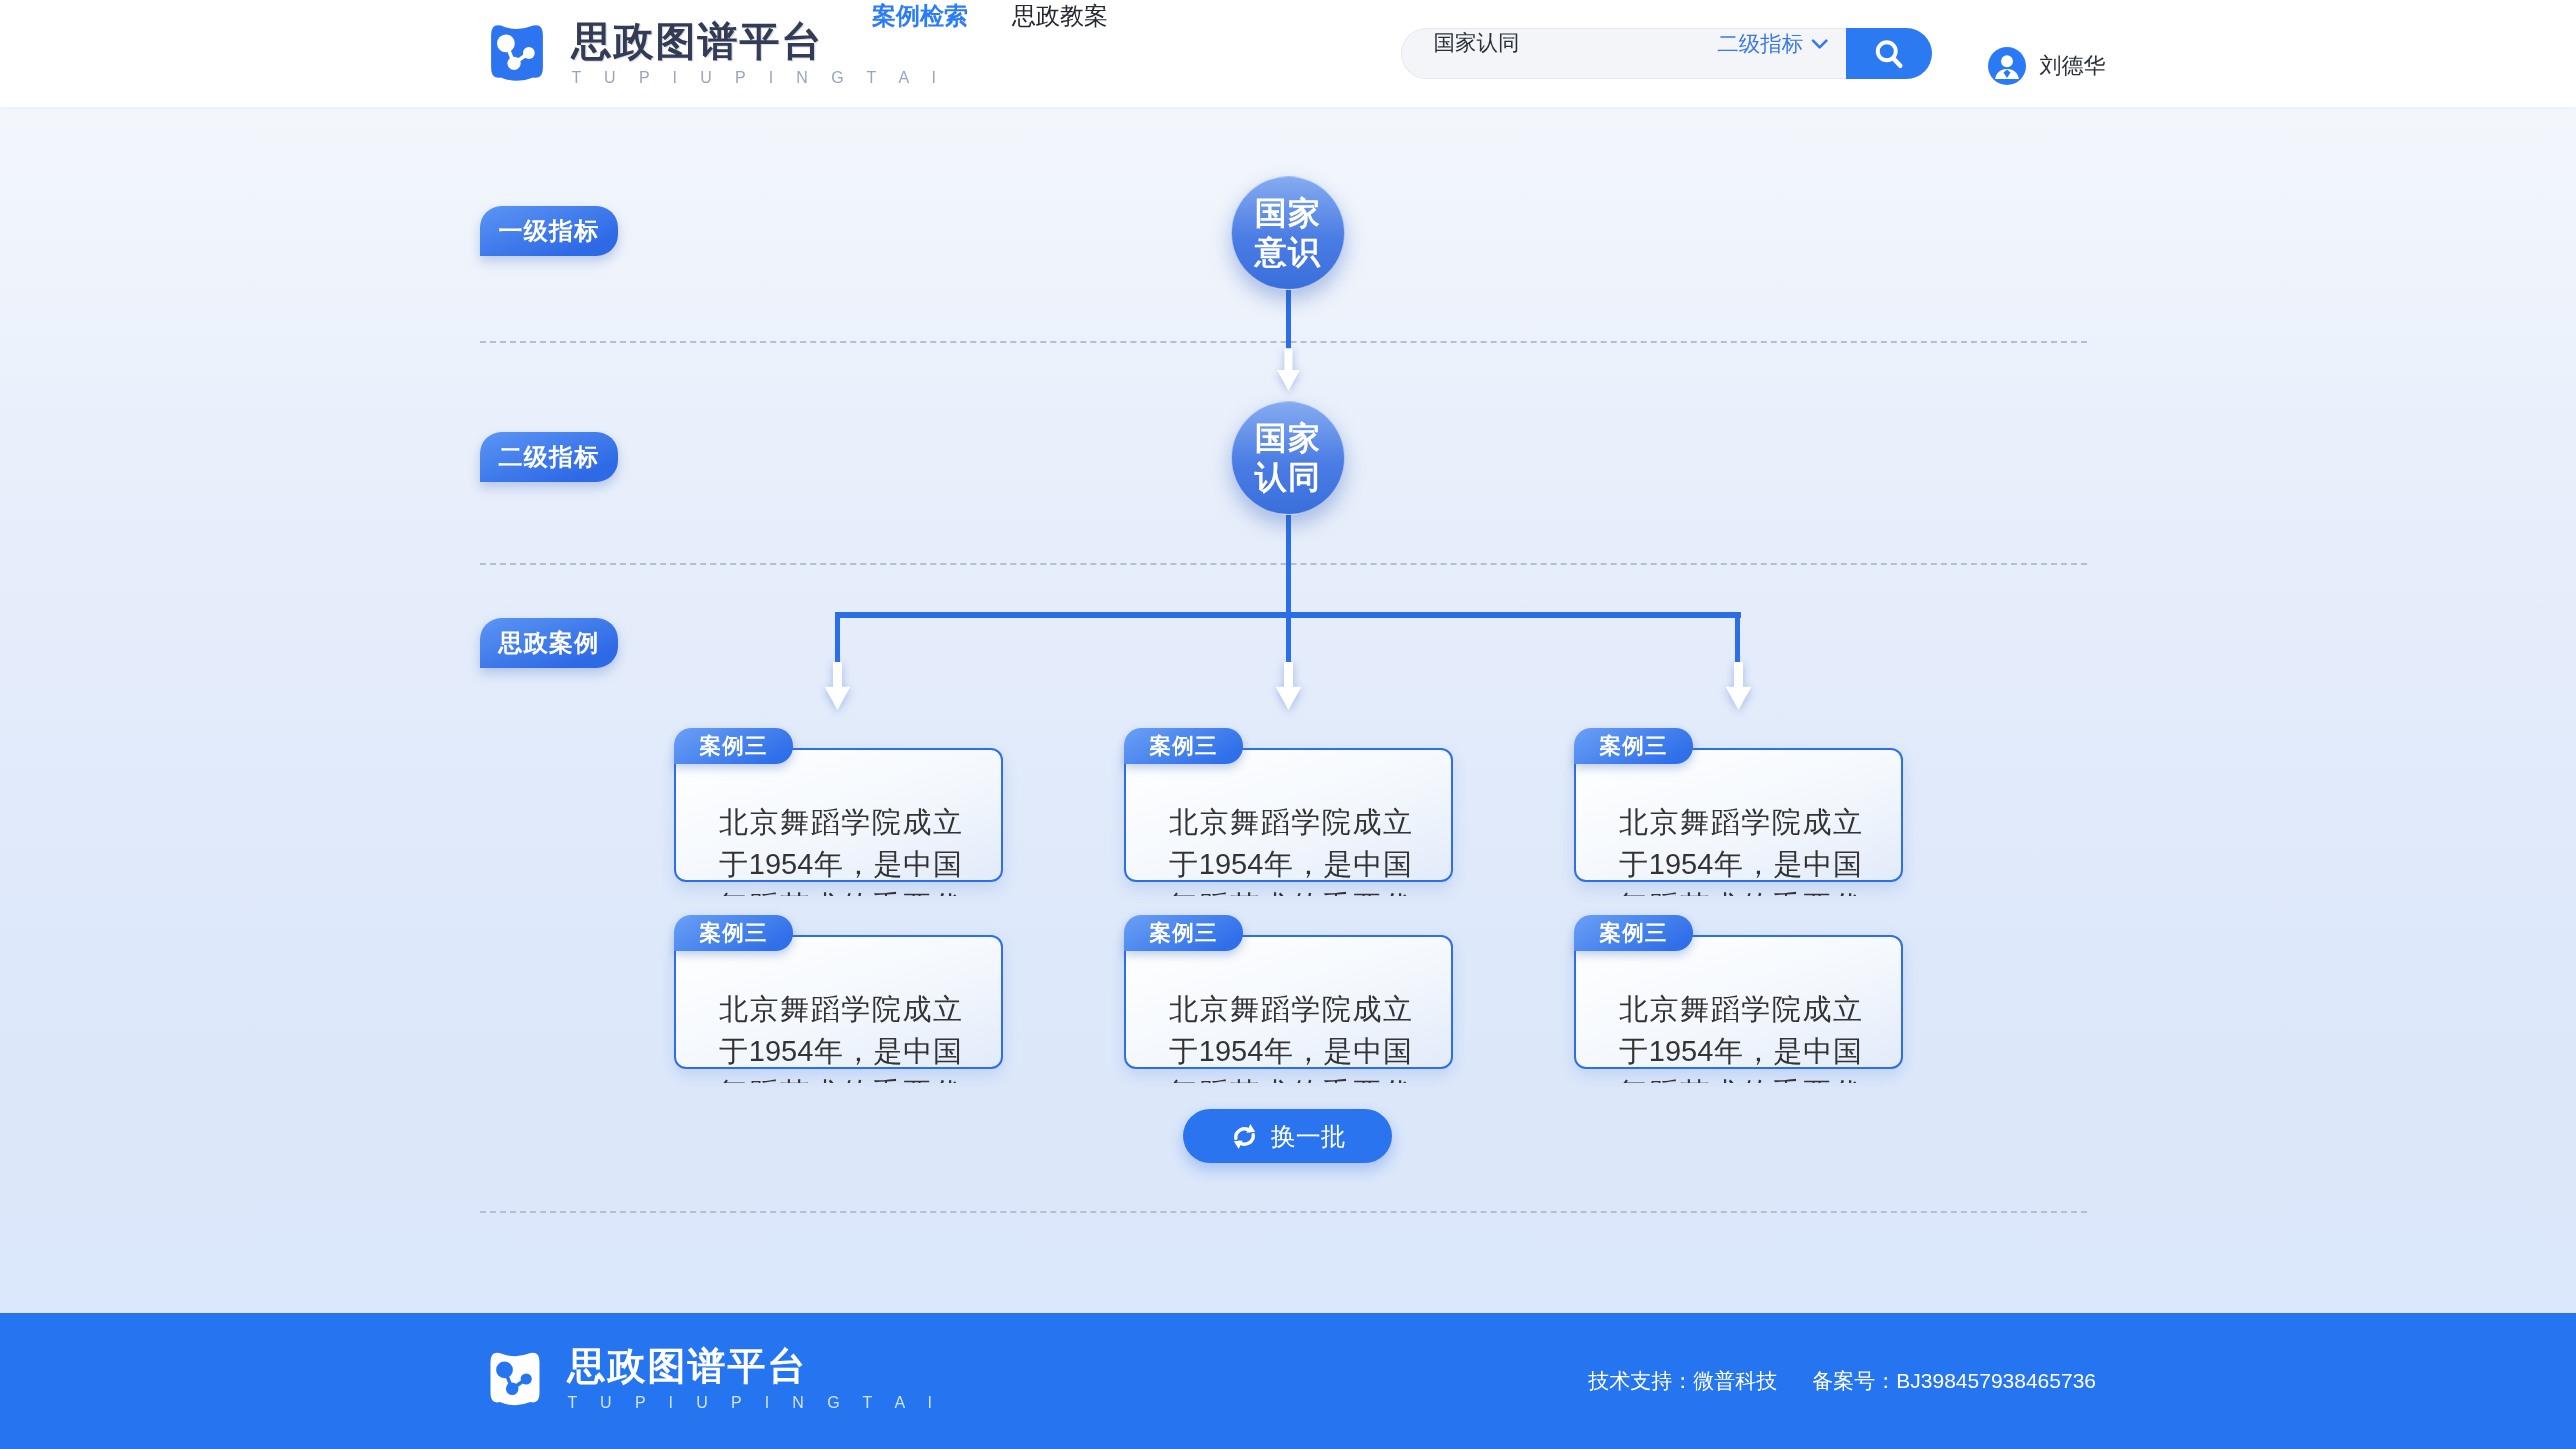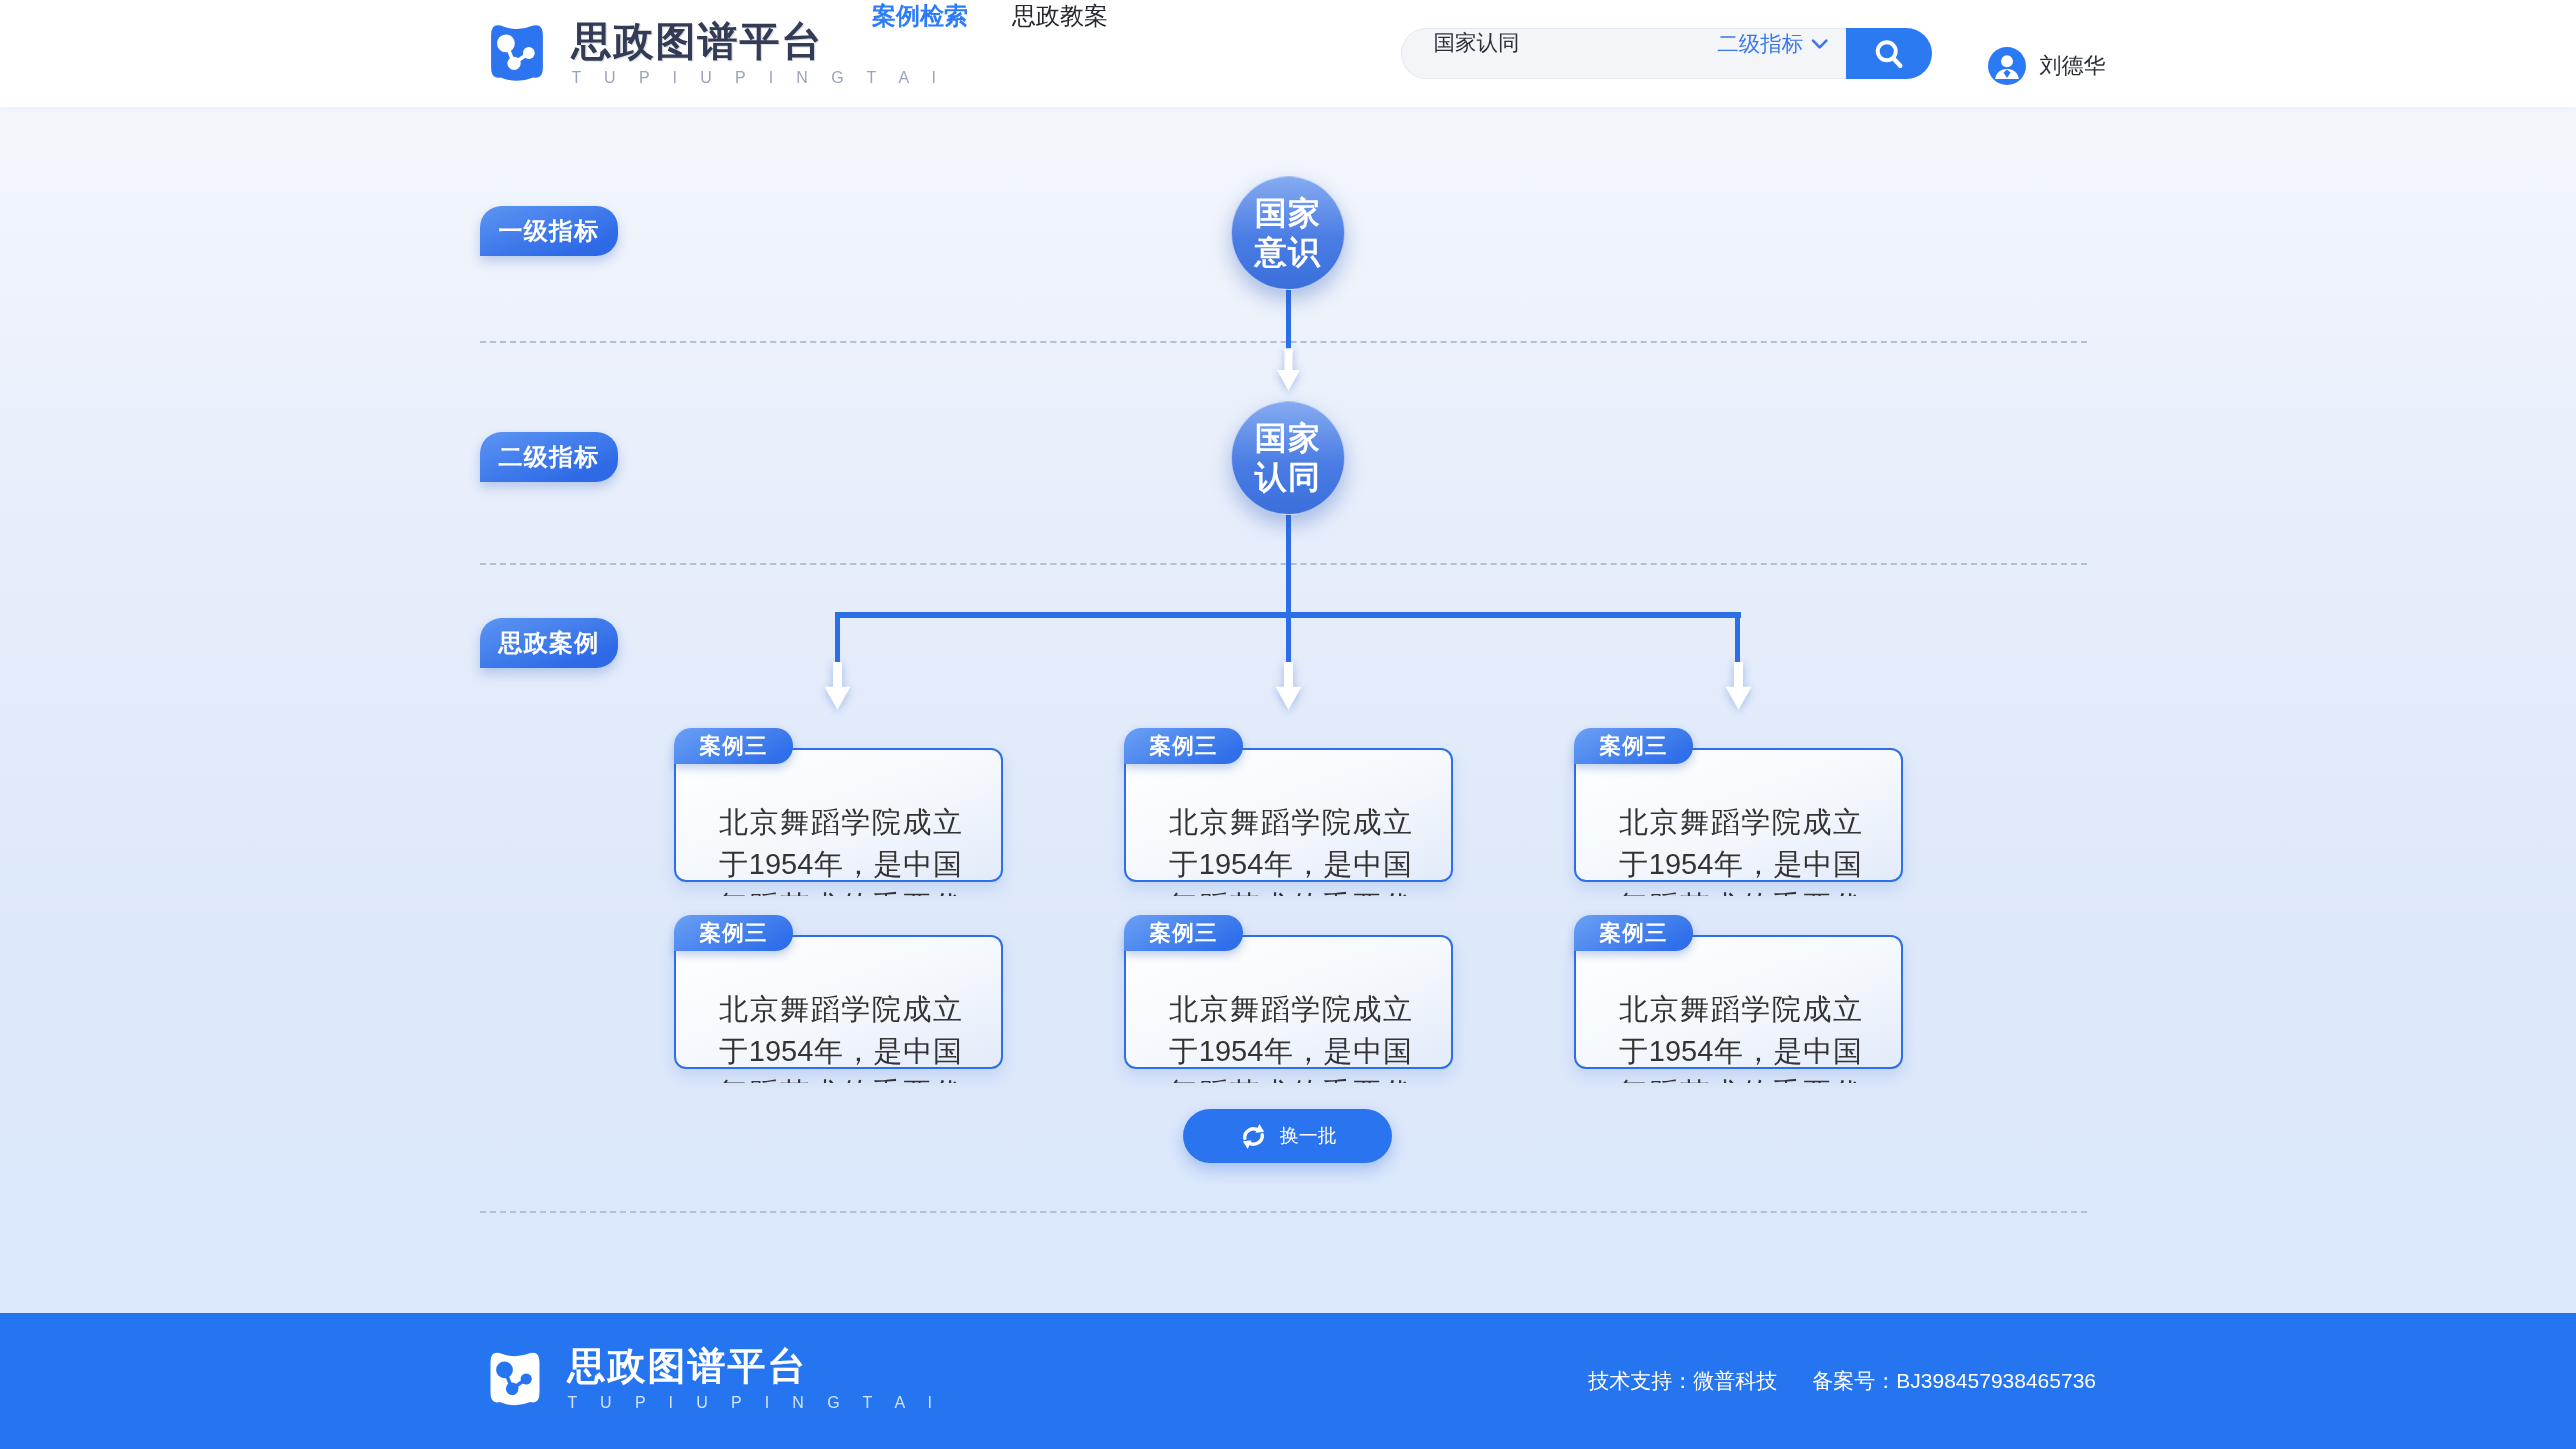--- a/index.html
+++ b/index.html
@@ -94,21 +94,21 @@
   }
   .case-text{
     margin:16px;font-size:29px;line-height:1.45;color:#333333;
     text-align:justify;overflow:hidden;max-height:95px;
   }
 
   .refresh-btn{
     position:absolute;left:1183px;top:1002px;width:209px;height:54px;border:none;
     background:#2b74ef;border-radius:27px;cursor:pointer;
     display:flex;align-items:center;justify-content:center;gap:10.7px;
-    color:#ffffff;font-size:19px;font-family:inherit;
+    color:#ffffff;font-size:25px;font-family:inherit;
     box-shadow:0 6.7px 14.8px rgba(43,105,230,.32);
   }
 
   
   .footer{position:absolute;left:0;top:1313px;width:2576px;height:136px;background:#2574f0;}
   .footer .logo{left:480px;top:31px;}
   .footer .logo-icon{width:70px;height:70px;}
   .footer .logo-title{font-size:38px;}
   .footer-meta{
     position:absolute;right:480px;top:0;height:136px;

